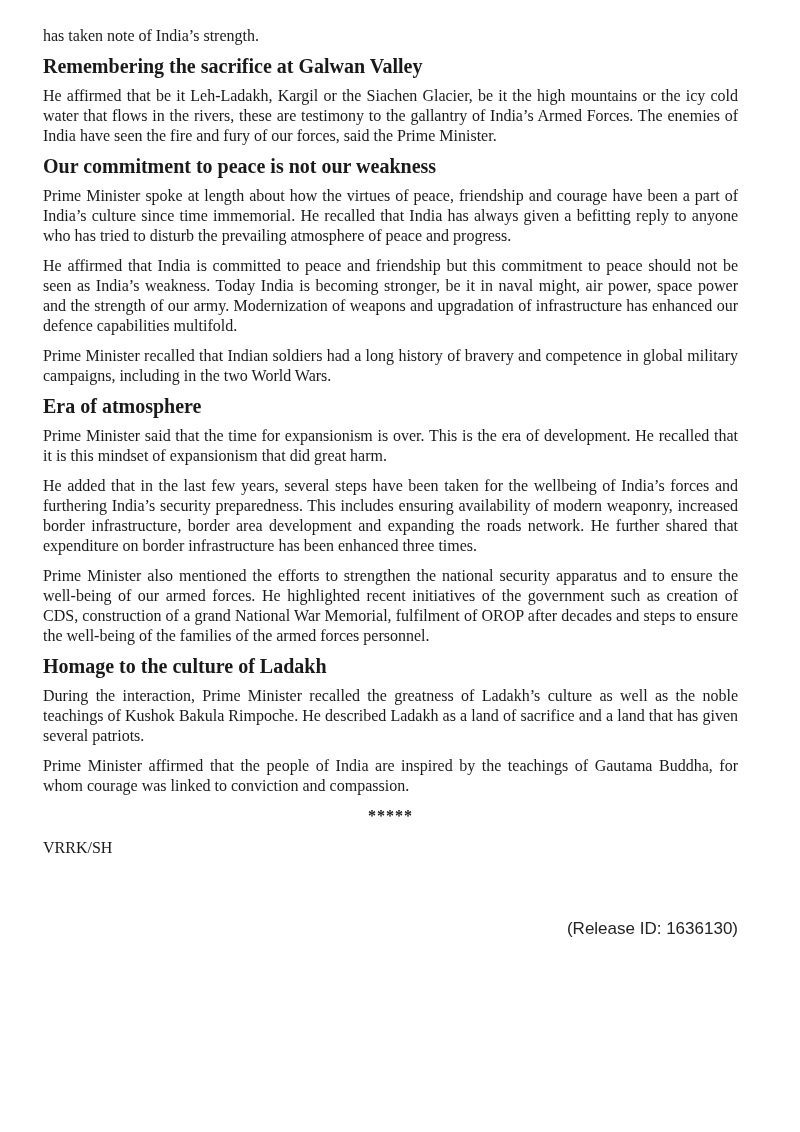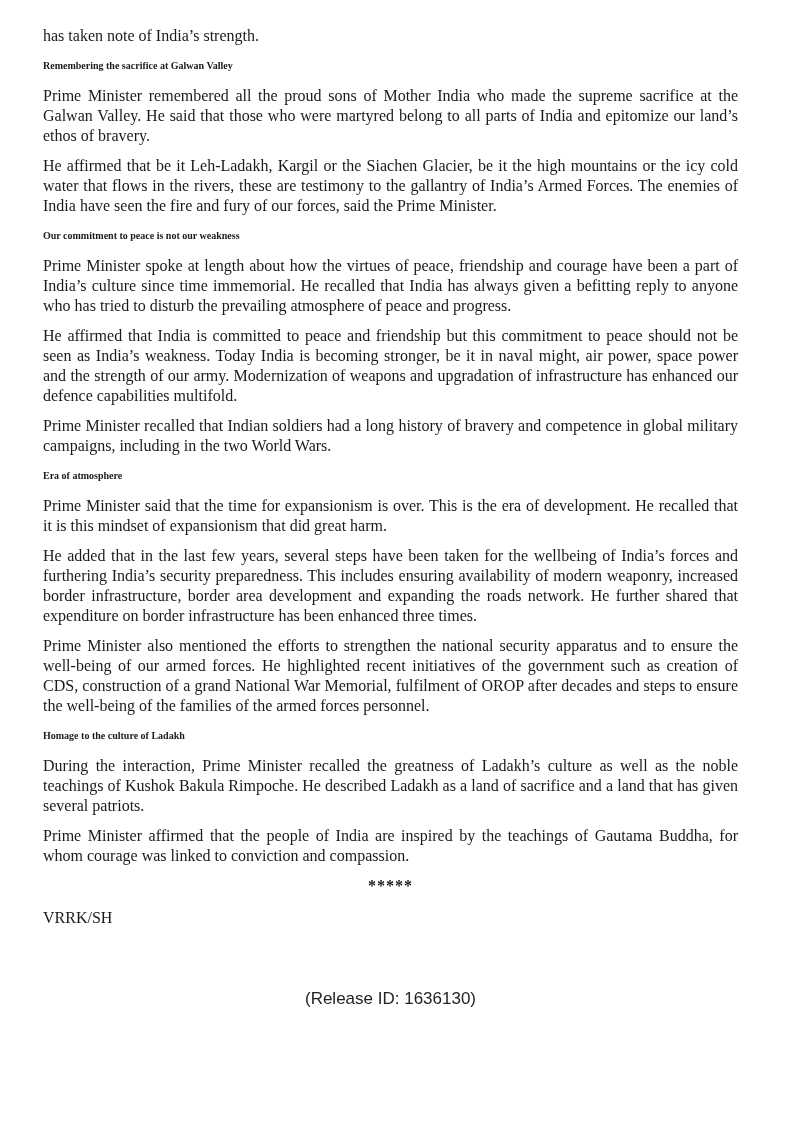--- a/index.html
+++ b/index.html
@@ -26,21 +26,21 @@
     font-size: 16px;
     line-height: 20px;
     text-align: justify;
     color: #1a1a1a;
   }
   .para.no-justify {
     text-align: left;
   }
   .heading {
     margin: 0 0 10px 0;
-    font-size: 10px;
+    font-size: 20px;
     line-height: 20px;
     font-weight: bold;
     color: #1a1a1a;
   }
   .separator {
     margin: 0 0 10px 0;
     font-size: 16px;
     line-height: 20px;
     font-weight: bold;
     text-align: center;
@@ -53,33 +53,32 @@
     line-height: 20px;
     text-align: left;
     color: #1a1a1a;
   }
   .release-id {
     margin: 60px 0 0 0;
     font-family: "Liberation Sans", "DejaVu Sans", sans-serif;
     font-size: 17px;
     line-height: 22px;
     color: #232323;
-    text-align: center;
+    text-align: right;
   }
 </style>
 </head>
 <body>
 
 <div class="page">
 
   <p class="para no-justify">has taken note of India’s strength.</p>
 
   <section>
     <h2 class="heading">Remembering the sacrifice at Galwan Valley</h2>
-    <p class="para">Prime Minister remembered all the proud sons of Mother India who made the supreme sacrifice at the Galwan Valley. He said that those who were martyred belong to all parts of India and epitomize our land’s ethos of bravery.</p>
     <p class="para">He affirmed that be it Leh-Ladakh, Kargil or the Siachen Glacier, be it the high mountains or the icy cold water that flows in the rivers, these are testimony to the gallantry of India’s Armed Forces. The enemies of India have seen the fire and fury of our forces, said the Prime Minister.</p>
   </section>
 
   <section>
     <h2 class="heading">Our commitment to peace is not our weakness</h2>
     <p class="para">Prime Minister spoke at length about how the virtues of peace, friendship and courage have been a part of India’s culture since time immemorial. He recalled that India has always given a befitting reply to anyone who has tried to disturb the prevailing atmosphere of peace and progress.</p>
     <p class="para">He affirmed that India is committed to peace and friendship but this commitment to peace should not be seen as India’s weakness. Today India is becoming stronger, be it in naval might, air power, space power and the strength of our army. Modernization of weapons and upgradation of infrastructure has enhanced our defence capabilities multifold.</p>
     <p class="para">Prime Minister recalled that Indian soldiers had a long history of bravery and competence in global military campaigns, including in the two World Wars.</p>
   </section>
 

